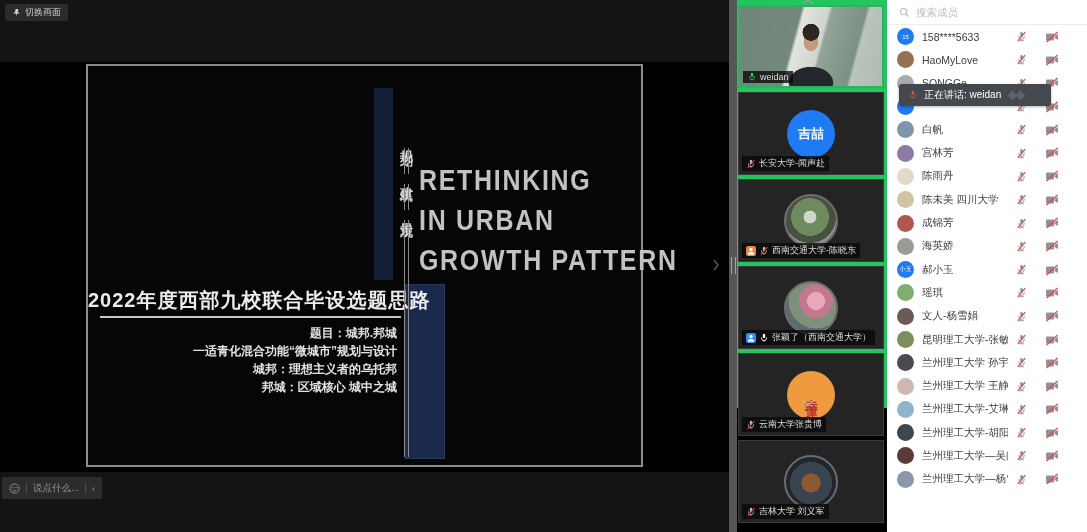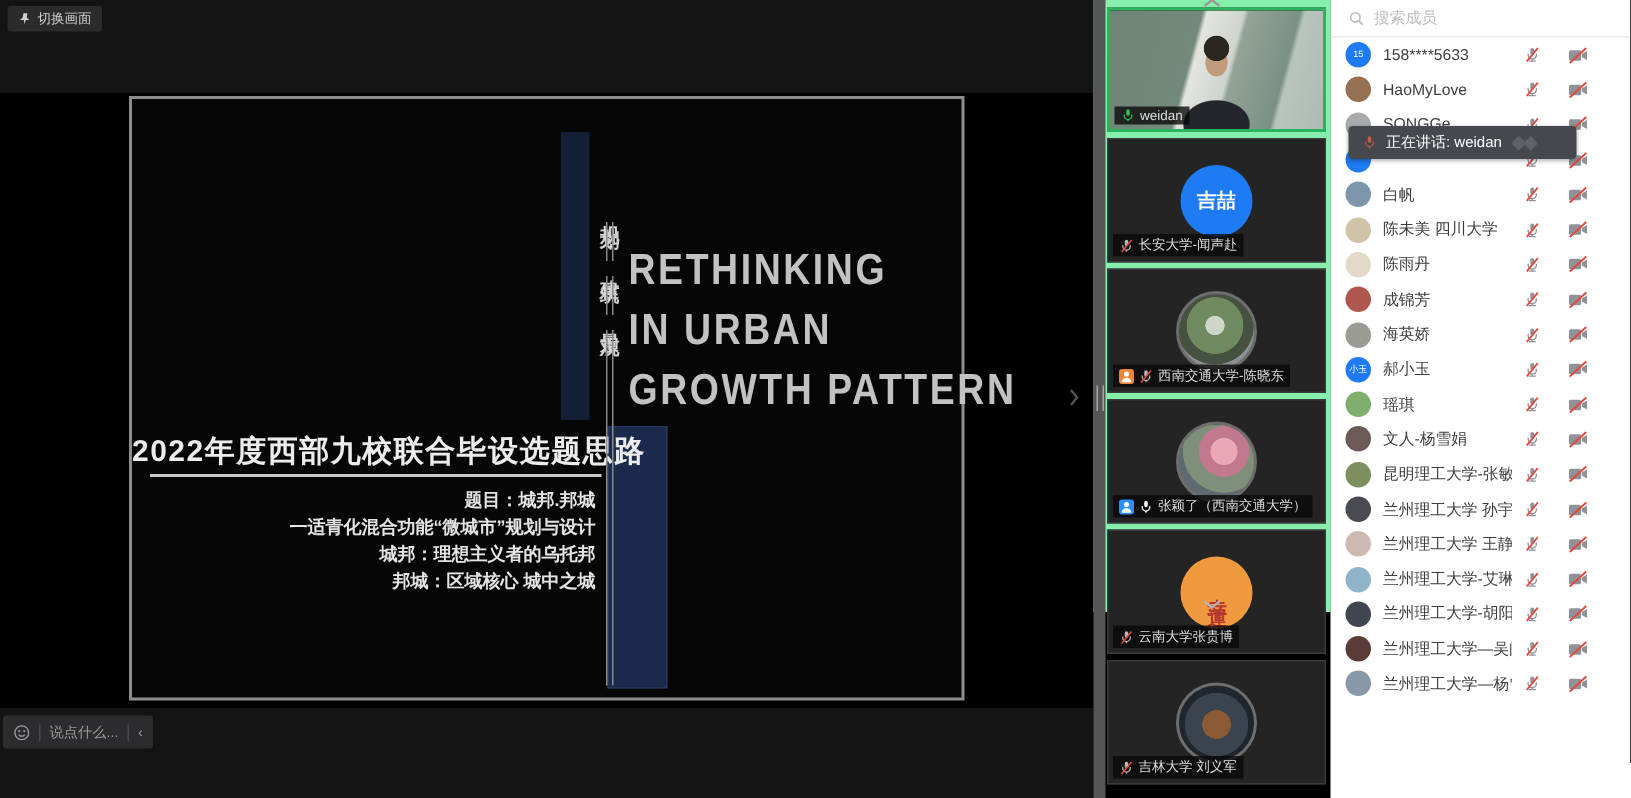--- a/index.html
+++ b/index.html
@@ -28,21 +28,21 @@
     font-size:20px; font-weight:bold; letter-spacing:1px; white-space:nowrap; }
   .cn-underline { position:absolute; left:12px; top:250px; width:301px; height:2px; background:#c9c9c9; }
   .details { position:absolute; left:0; top:258px; width:309px; text-align:right; color:#e4e4e4;
     font-size:12px; font-weight:bold; line-height:18px; }
   .expand-handle { position:absolute; left:712px; top:258px; width:12px; height:18px; color:#565656; z-index:5; cursor:pointer;}
   .chat-pill { position:absolute; left:2px; top:477px; height:22px; background:#2c2c2e; border-radius:2px;
     display:flex; align-items:center; gap:6px; padding:0 7px; color:#9a9a9a; font-size:9.5px; z-index:5;}
   .chat-div { width:1px; height:11px; background:#4a4a4a; }
 
   
-  .video-panel { position:relative; width:158px; height:408px; background:#86efac; flex:none; }
+  .video-panel { position:relative; width:158px; height:408px; background:#22c55e; flex:none; }
   .vdivider { position:absolute; left:0; top:0; width:8px; height:532px; background:#565656; }
   .vhandle { position:absolute; left:2px; top:257px; width:5px; height:17px;
     border-left:1.5px solid #a6a6a6; border-right:1.5px solid #a6a6a6; }
   .tiles { position:absolute; left:9px; top:5px; width:146px; }
   .tile { position:relative; width:146px; height:83px; margin-bottom:4px; background:#242424;
     border:1px solid #3a3a3a; overflow:hidden; }
   .tile.active { border:2px solid #2bb45d; }
   .tile-media { position:absolute; inset:0; display:flex; align-items:center; justify-content:center; }
   .tile-media.cam { background:
       radial-gradient(circle 15px at 50% 32%, #2b2620 55%, rgba(43,38,32,0) 58%),
@@ -372,43 +372,61 @@
       </svg>
       <svg class="cico" viewBox="0 0 14 12">
         <rect x="1" y="2.5" width="8" height="7" rx="1" fill="#8f9399"></rect>
         <polygon points="9.5,5 13,3 13,9 9.5,7" fill="#8f9399"></polygon>
         <line x1="1.5" y1="11" x2="12.5" y2="1" stroke="#e2483d" stroke-width="1.3"></line>
       </svg>
     </span>
   </div>
 
 
+  <div class="prow">
+    <span class="pavatar" style="background: rgb(141, 123, 166);"></span>
+    <span class="pname">宫林芳</span>
+    <span class="picons">
+      <svg class="mico" viewBox="0 0 12 12">
+        <rect x="4.6" y="1" width="2.8" height="5.2" rx="1.4" fill="#8f9399"></rect>
+        <path d="M3 5.2v1a3 3 0 0 0 6 0v-1" fill="none" stroke="#8f9399" stroke-width="1"></path>
+        <line x1="6" y1="9.2" x2="6" y2="10.6" stroke="#8f9399" stroke-width="1"></line>
+        <line x1="3.4" y1="10.6" x2="8.6" y2="10.6" stroke="#8f9399" stroke-width="1"></line>
+        <line x1="2" y1="10.8" x2="10" y2="1.2" stroke="#e2483d" stroke-width="1.3"></line>
+      </svg>
+      <svg class="cico" viewBox="0 0 14 12">
+        <rect x="1" y="2.5" width="8" height="7" rx="1" fill="#8f9399"></rect>
+        <polygon points="9.5,5 13,3 13,9 9.5,7" fill="#8f9399"></polygon>
+        <line x1="1.5" y1="11" x2="12.5" y2="1" stroke="#e2483d" stroke-width="1.3"></line>
+      </svg>
+    </span>
+  </div>
+
+  <div class="prow">
+    <span class="pavatar" style="background: rgb(227, 217, 200);"></span>
+    <span class="pname">陈雨丹</span>
+    <span class="picons">
+      <svg class="mico" viewBox="0 0 12 12">
+        <rect x="4.6" y="1" width="2.8" height="5.2" rx="1.4" fill="#8f9399"></rect>
+        <path d="M3 5.2v1a3 3 0 0 0 6 0v-1" fill="none" stroke="#8f9399" stroke-width="1"></path>
+        <line x1="6" y1="9.2" x2="6" y2="10.6" stroke="#8f9399" stroke-width="1"></line>
+        <line x1="3.4" y1="10.6" x2="8.6" y2="10.6" stroke="#8f9399" stroke-width="1"></line>
+        <line x1="2" y1="10.8" x2="10" y2="1.2" stroke="#e2483d" stroke-width="1.3"></line>
+      </svg>
+      <svg class="cico" viewBox="0 0 14 12">
+        <rect x="1" y="2.5" width="8" height="7" rx="1" fill="#8f9399"></rect>
+        <polygon points="9.5,5 13,3 13,9 9.5,7" fill="#8f9399"></polygon>
+        <line x1="1.5" y1="11" x2="12.5" y2="1" stroke="#e2483d" stroke-width="1.3"></line>
+      </svg>
+    </span>
+  </div>
 
   <div class="prow">
     <span class="pavatar" style="background: rgb(207, 196, 166);"></span>
     <span class="pname">陈未美 四川大学</span>
-    <span class="picons">
-      <svg class="mico" viewBox="0 0 12 12">
-        <rect x="4.6" y="1" width="2.8" height="5.2" rx="1.4" fill="#8f9399"></rect>
-        <path d="M3 5.2v1a3 3 0 0 0 6 0v-1" fill="none" stroke="#8f9399" stroke-width="1"></path>
-        <line x1="6" y1="9.2" x2="6" y2="10.6" stroke="#8f9399" stroke-width="1"></line>
-        <line x1="3.4" y1="10.6" x2="8.6" y2="10.6" stroke="#8f9399" stroke-width="1"></line>
-        <line x1="2" y1="10.8" x2="10" y2="1.2" stroke="#e2483d" stroke-width="1.3"></line>
-      </svg>
-      <svg class="cico" viewBox="0 0 14 12">
-        <rect x="1" y="2.5" width="8" height="7" rx="1" fill="#8f9399"></rect>
-        <polygon points="9.5,5 13,3 13,9 9.5,7" fill="#8f9399"></polygon>
-        <line x1="1.5" y1="11" x2="12.5" y2="1" stroke="#e2483d" stroke-width="1.3"></line>
-      </svg>
-    </span>
-  </div>
-
-  <div class="prow">
-    <span class="pavatar" style="background: rgb(227, 217, 200);"></span>
-    <span class="pname">陈雨丹</span>
     <span class="picons">
       <svg class="mico" viewBox="0 0 12 12">
         <rect x="4.6" y="1" width="2.8" height="5.2" rx="1.4" fill="#8f9399"></rect>
         <path d="M3 5.2v1a3 3 0 0 0 6 0v-1" fill="none" stroke="#8f9399" stroke-width="1"></path>
         <line x1="6" y1="9.2" x2="6" y2="10.6" stroke="#8f9399" stroke-width="1"></line>
         <line x1="3.4" y1="10.6" x2="8.6" y2="10.6" stroke="#8f9399" stroke-width="1"></line>
         <line x1="2" y1="10.8" x2="10" y2="1.2" stroke="#e2483d" stroke-width="1.3"></line>
       </svg>
       <svg class="cico" viewBox="0 0 14 12">
         <rect x="1" y="2.5" width="8" height="7" rx="1" fill="#8f9399"></rect>

